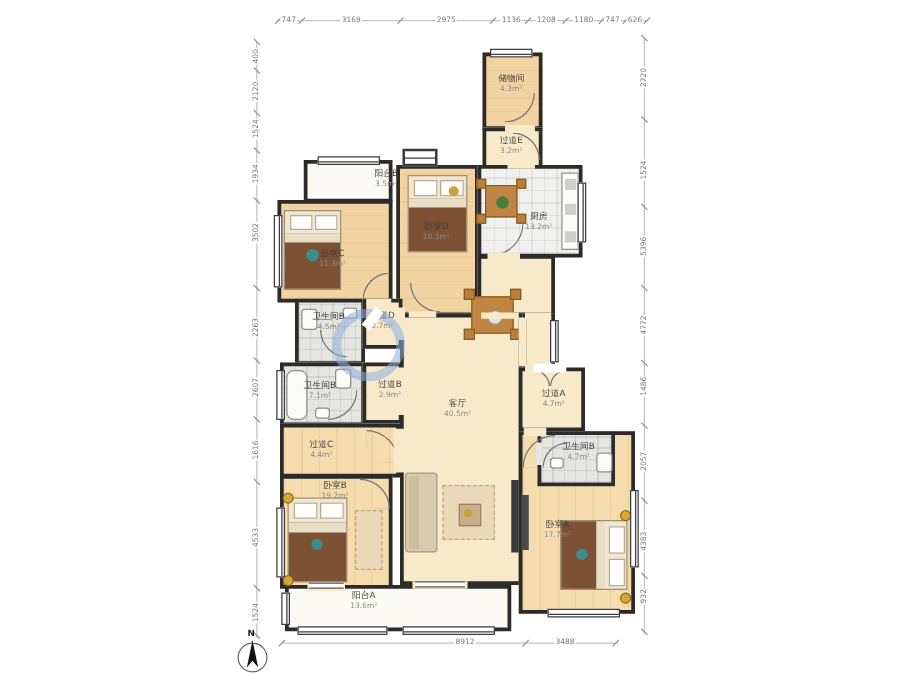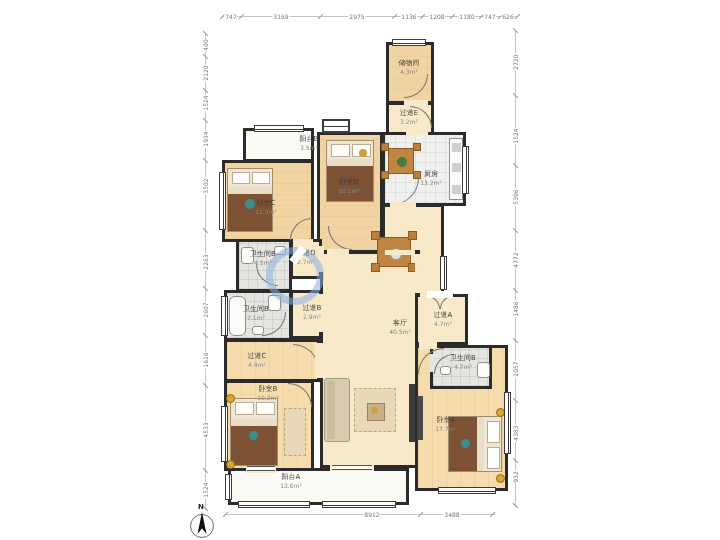--- a/index.html
+++ b/index.html
@@ -240,21 +240,21 @@
       <span class="rarea">7.1m²</span>
     </div>
   <div class="rlabel" style="left:312px;top:312px;">
     <span class="rname">过道B</span>
       <span class="rarea">2.9m²</span>
     </div>
   <div class="rlabel" style="left:257px;top:360px;">
     <span class="rname">过道C</span>
       <span class="rarea">4.4m²</span>
     </div>
-  <div class="rlabel" style="left:366px;top:327px;margin-left:34px;">
+  <div class="rlabel" style="left:366px;top:327px;">
     <span class="rname">客厅</span>
       <span class="rarea">40.5m²</span>
     </div>
   <div class="rlabel" style="left:443px;top:319px;">
     <span class="rname">过道A</span>
       <span class="rarea">4.7m²</span>
     </div>
   <div class="rlabel" style="left:463px;top:362px;">
     <span class="rname">卫生间B</span>
       <span class="rarea">4.7m²</span>

